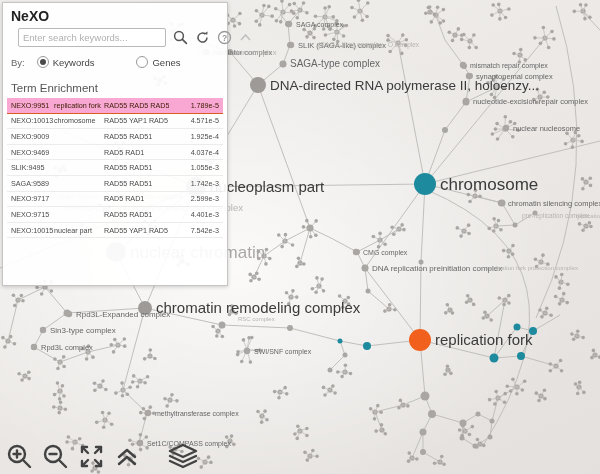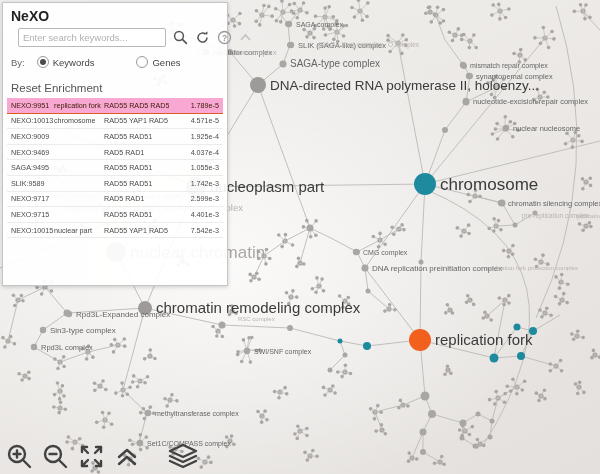--- a/index.html
+++ b/index.html
@@ -1320,21 +1320,21 @@
       <label class="radio-lbl" style="margin-right:42px;align-items:flex-end;">
         <span class="radio on"></span>
         <span>Keywords</span>
       </label>
       <label class="radio-lbl">
         <span class="radio"></span>
         <span>Genes</span>
       </label>
     </div>
 
-    <div class="sec-title">Reset Enrichment</div>
+    <div class="sec-title">Term Enrichment</div>
 
 
 
     <div class="results" id="results">
         <div class="rrow sel">
           <span class="c-id">NEXO:9951</span>
           <span class="c-name">replication fork</span>
           <span class="c-genes">RAD55 RAD5 RAD51 RAD1</span>
           <span class="c-p">1.789e-5</span>
         </div>
@@ -1350,27 +1350,27 @@
           <span class="c-genes">RAD55 RAD51</span>
           <span class="c-p">1.925e-4</span>
         </div>
         <div class="rrow">
           <span class="c-id">NEXO:9469</span>
           <span class="c-name"></span>
           <span class="c-genes">RAD5 RAD1</span>
           <span class="c-p">4.037e-4</span>
         </div>
         <div class="rrow">
-          <span class="c-id">SAGA:9495</span>
+          <span class="c-id">SLIK:9495</span>
           <span class="c-name"></span>
           <span class="c-genes">RAD55 RAD51</span>
           <span class="c-p">1.055e-3</span>
         </div>
         <div class="rrow">
-          <span class="c-id">SLIK:9589</span>
+          <span class="c-id">SAGA:9589</span>
           <span class="c-name"></span>
           <span class="c-genes">RAD55 RAD51</span>
           <span class="c-p">1.742e-3</span>
         </div>
         <div class="rrow">
           <span class="c-id">NEXO:9717</span>
           <span class="c-name"></span>
           <span class="c-genes">RAD5 RAD1</span>
           <span class="c-p">2.599e-3</span>
         </div>

